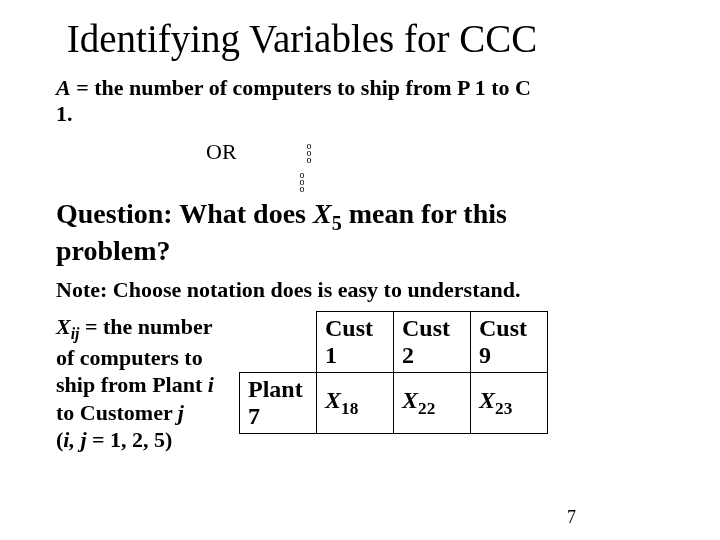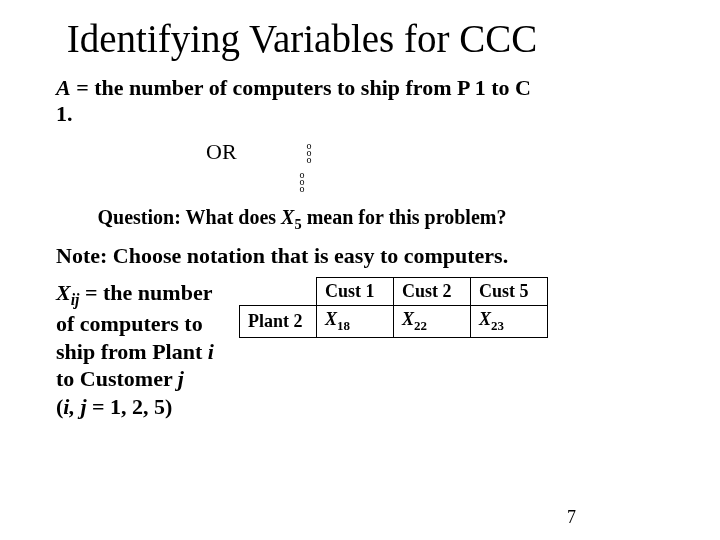--- a/index.html
+++ b/index.html
@@ -43,45 +43,44 @@
     display: flex;
     flex-direction: column;
     align-items: center;
     line-height: 7px;
     font-size: 10px;
     letter-spacing: 0;
     margin: 2px 0 2px 0;
   }
   .dots span { display:block; }
   .question {
-    font-size: 20px;
+    font-size: 28px;
     font-weight: bold;
-    margin-top: 12px;
-    text-align: center;
+    margin-top: 4px;
   }
   .note {
     font-size: 22px;
     font-weight: bold;
     margin-top: 10px;
   }
   .bottom-row {
     display: flex;
     margin-top: 10px;
     align-items: flex-start;
   }
   .xij-def {
     font-size: 22px;
     font-weight: bold;
     width: 278px;
     line-height: 1.25;
     padding-right: 6px;
   }
   table {
     border-collapse: collapse;
-    font-size: 18px;
+    font-size: 24px;
     font-weight: bold;
     margin-top: -2px;
   }
   td {
     border: 1.5px solid #000;
     padding: 3px 10px 3px 8px;
     min-width: 58px;
   }
   td.corner {
     border: none;
@@ -128,38 +127,38 @@
         <span>o</span>
         <span>o</span>
         <span>o</span>
       </span>
   </div>
 
   <div class="question">
     <span>Question: What does </span><span class="ital">X</span><sub class="rm">5</sub><span> mean for this problem?</span>
   </div>
 
-  <div class="note">Note: Choose notation that is easy to computers.</div>
+  <div class="note">Note: Choose notation does is easy to understand.</div>
 
   <div class="bottom-row">
     <div class="xij-def">
       <span class="ital">X</span><sub>ij</sub><span> = the number of computers to ship  from Plant </span><span class="ital">i</span><span> to Customer </span><span class="ital">j</span><br>
       <span>(</span><span class="ital">i, j</span><span> = 1, 2, 5)</span>
     </div>
 
     <table>
       <tbody>
           <tr>
         <td class="corner"></td>
         <td>Cust 1</td>
         <td>Cust 2</td>
-        <td>Cust 5</td>
+        <td>Cust 9</td>
       </tr>
       <tr>
-        <td>Plant 2</td>
+        <td>Plant 7</td>
         <td><span class="ital">X</span><sub class="rm">18</sub></td>
         <td><span class="ital">X</span><sub class="rm">22</sub></td>
         <td><span class="ital">X</span><sub class="rm">23</sub></td>
       </tr>
     </tbody>
       </table>
   </div>
 
   <div class="page-num">7</div>
 </div>

